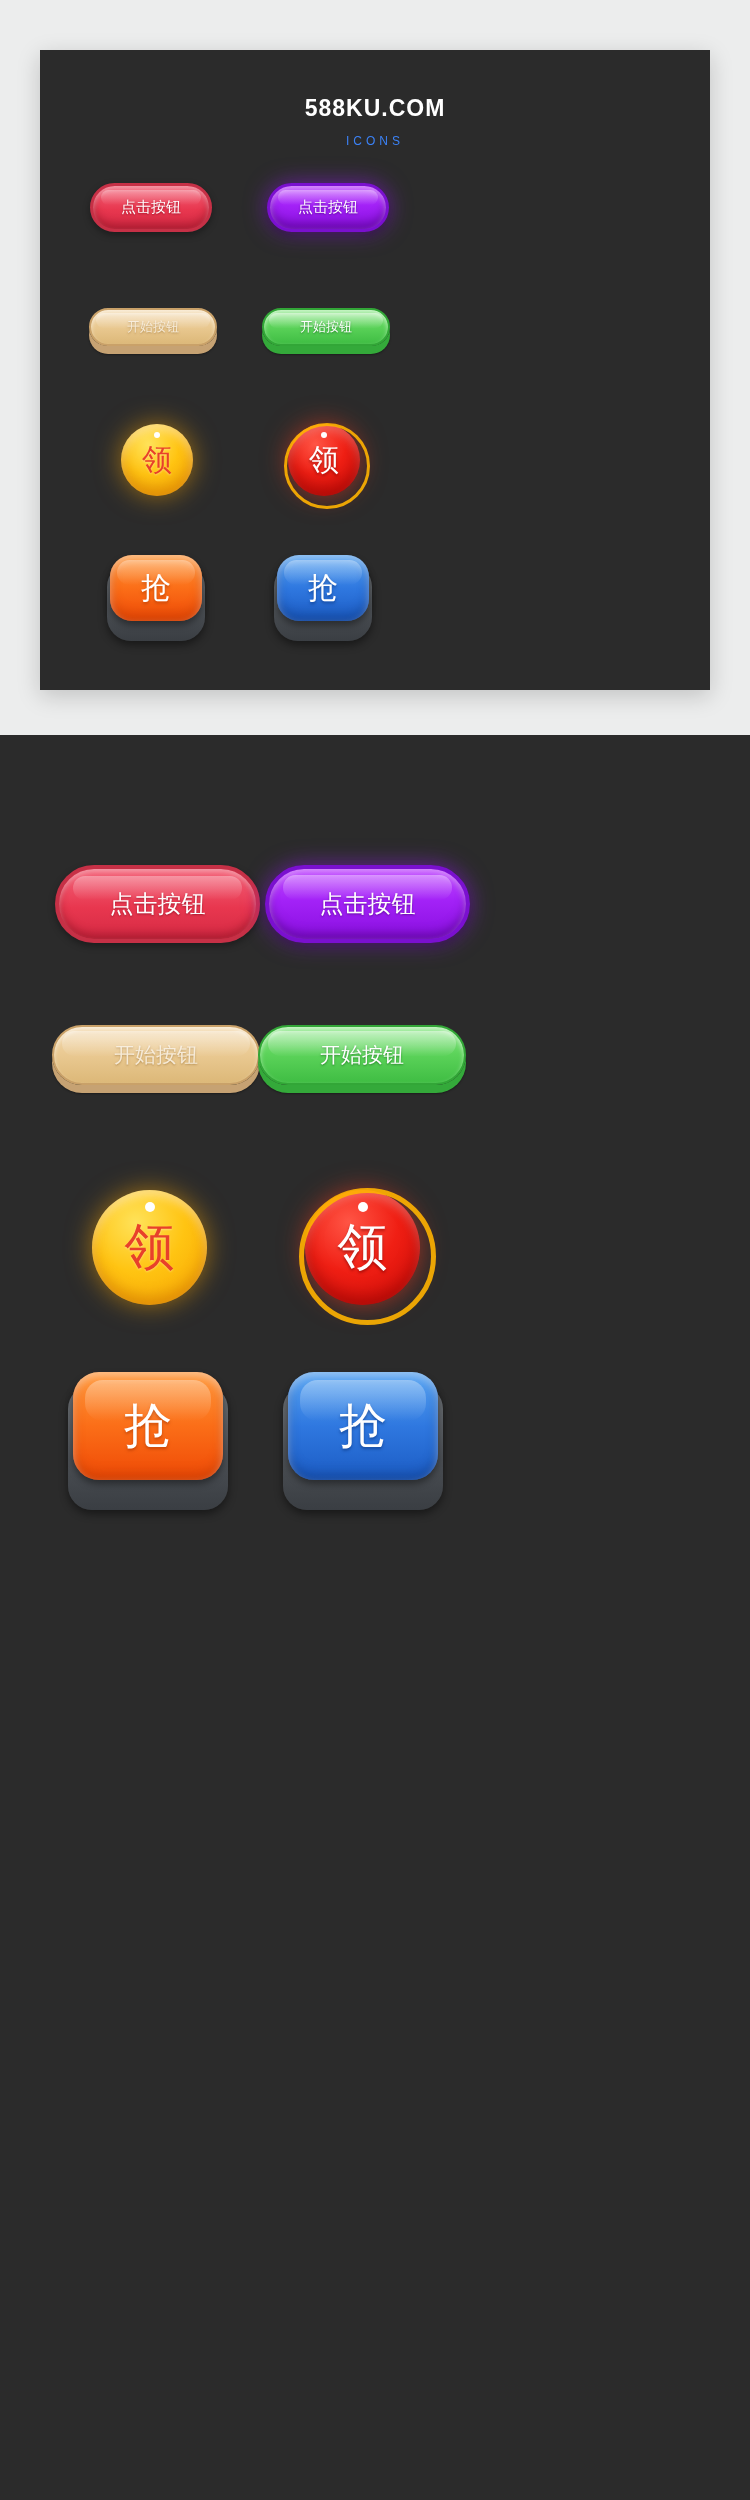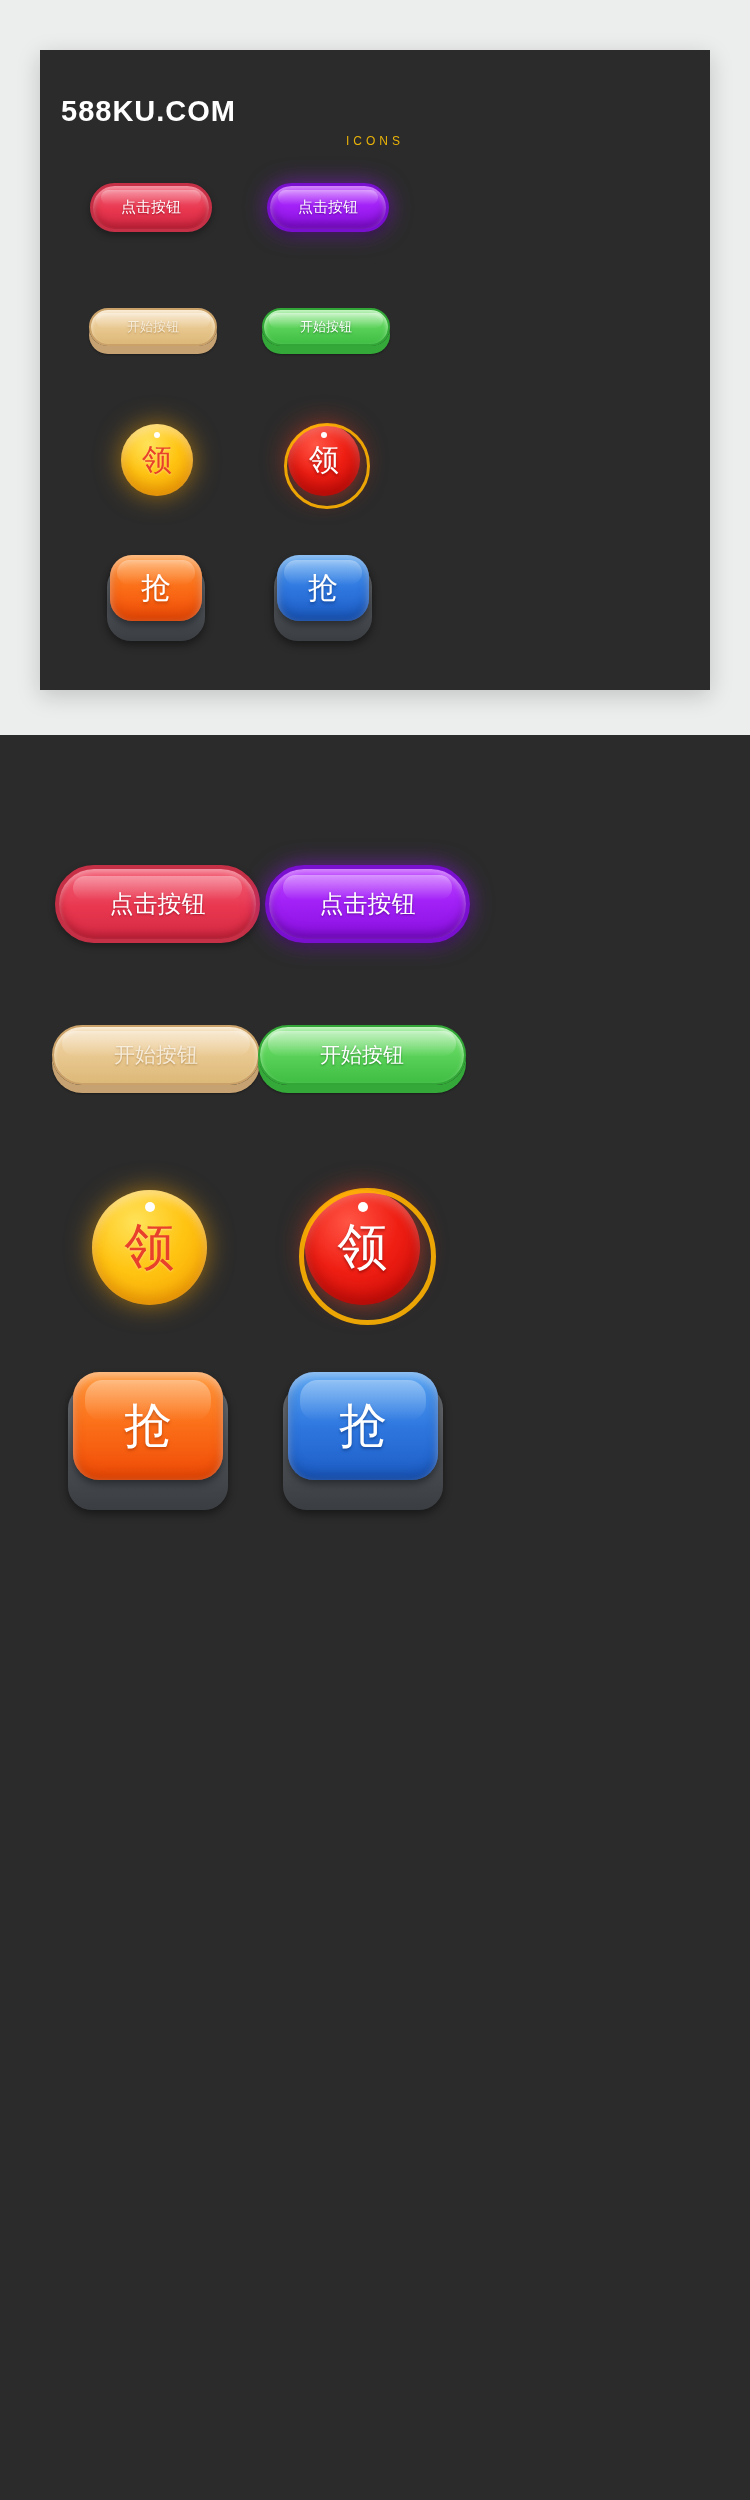--- a/index.html
+++ b/index.html
@@ -28,34 +28,33 @@
     width: 670px;
     height: 640px;
     background: #2b2b2b;
     box-shadow: 0 6px 22px rgba(0,0,0,0.18);
   }
   .brand {
     position: absolute;
     top: 45px;
     left: 0;
     width: 100%;
-    text-align: left;
+    text-align: center;
     color: #ffffff;
-    font-size: 29px;
+    font-size: 23px;
     font-weight: bold;
     letter-spacing: 1px;
-    padding-left: 21px;
   }
   .brand-sub {
     position: absolute;
     top: 84px;
     left: 0;
     width: 100%;
     text-align: center;
-    color: #eab308;
+    color: #3b82f6;
     font-size: 12px;
     letter-spacing: 4px;
   }
 
   
   .bottom-section {
     position: relative;
     width: 750px;
     height: 1765px;
     background: #2b2b2b;

